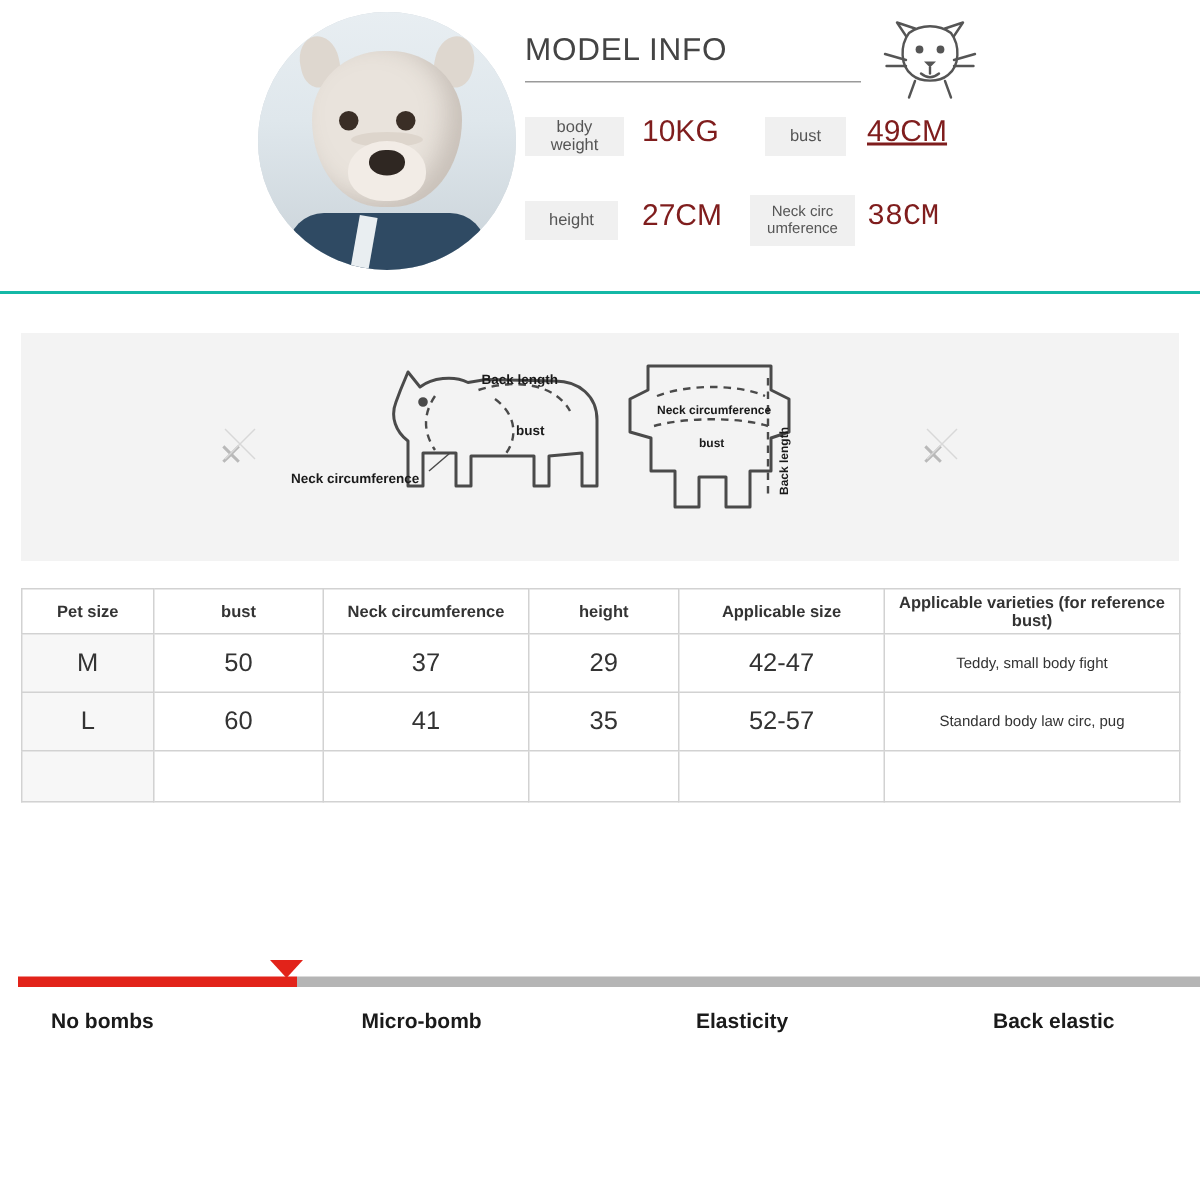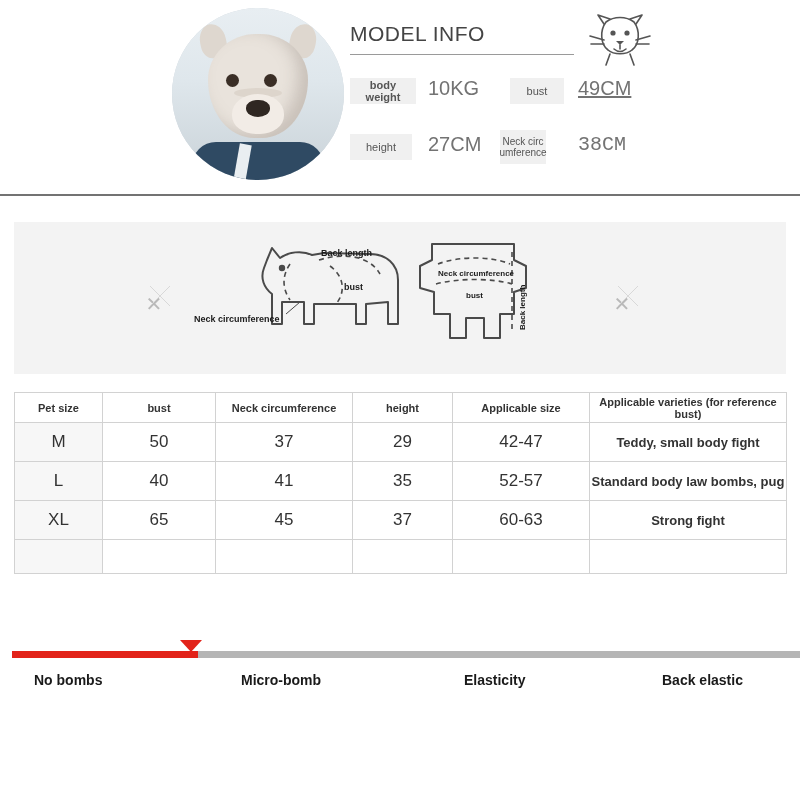--- a/index.html
+++ b/index.html
@@ -16,21 +16,21 @@
   }
 
   
   .model-panel {
     position: absolute;
     left: 0;
     top: 0;
     width: 800px;
     height: 196px;
     background: #ffffff;
-    border-bottom: 2px solid #737373;
+    border-bottom: 2px solid #14b8a6;
     box-sizing: border-box;
   }
   .model-photo {
     position: absolute;
     left: 172px;
     top: 8px;
     width: 172px;
     height: 172px;
     border-radius: 50%;
     overflow: hidden;
@@ -145,31 +145,31 @@
     display: flex;
     align-items: center;
     justify-content: center;
     text-align: center;
     line-height: 1.1;
     padding: 0 4px;
     box-sizing: border-box;
   }
   .val {
     position: absolute;
-    color: #737373;
+    color: #7f1d1d;
     font-size: 20px;
   }
 
-  .chip-weight { left: 350px; top: 78px; width: 66px; height: 26px; font-weight: bold; }
+  .chip-weight { left: 350px; top: 78px; width: 66px; height: 26px; }
   .val-weight  { left: 428px; top: 77px; }
   .chip-bust   { left: 510px; top: 78px; width: 54px; height: 26px; }
   .val-bust    { left: 578px; top: 77px; text-decoration: underline; }
   .chip-height { left: 350px; top: 134px; width: 62px; height: 26px; }
   .val-height  { left: 428px; top: 133px; }
-  .chip-neck   { left: 500px; top: 130px; width: 46px; height: 34px; font-size: 10px; }
+  .chip-neck   { left: 500px; top: 130px; width: 70px; height: 34px; font-size: 10px; }
   .val-neck    { left: 578px; top: 133px; font-family: Liberation Mono, monospace; }
 
   
   .logo-dog {
     position: absolute;
     left: 584px;
     top: 10px;
     width: 76px;
     height: 60px;
   }
@@ -223,22 +223,22 @@
     height: 30px;
     font-size: 11px;
     background: #ffffff;
     font-weight: bold;
   }
   .size-table tbody td {
     height: 39px;
     font-size: 17px;
   }
   .size-table tbody td.varieties {
-    font-size: 13px;
-    font-weight: bold;
+    font-size: 10px;
+    font-weight: normal;
   }
   .size-table tbody tr td:first-child {
     background: #f7f7f7;
   }
   .size-table tbody tr.empty td {
     height: 34px;
   }
   .col-size { width: 88px; }
   .col-bust { width: 113px; }
   .col-neck { width: 137px; }
@@ -423,33 +423,25 @@
     <tr>
       <td>M</td>
       <td>50</td>
       <td>37</td>
       <td>29</td>
       <td>42-47</td>
       <td class="varieties">Teddy, small body fight</td>
     </tr>
     <tr>
       <td>L</td>
-      <td>40</td>
+      <td>60</td>
       <td>41</td>
       <td>35</td>
       <td>52-57</td>
-      <td class="varieties">Standard body law bombs, pug</td>
-    </tr>
-    <tr>
-      <td>XL</td>
-      <td>65</td>
-      <td>45</td>
-      <td>37</td>
-      <td>60-63</td>
-      <td class="varieties">Strong fight</td>
+      <td class="varieties">Standard body law circ, pug</td>
     </tr>
     <tr class="empty">
       <td></td>
       <td></td>
       <td></td>
       <td></td>
       <td></td>
       <td></td>
     </tr>
   </tbody>

